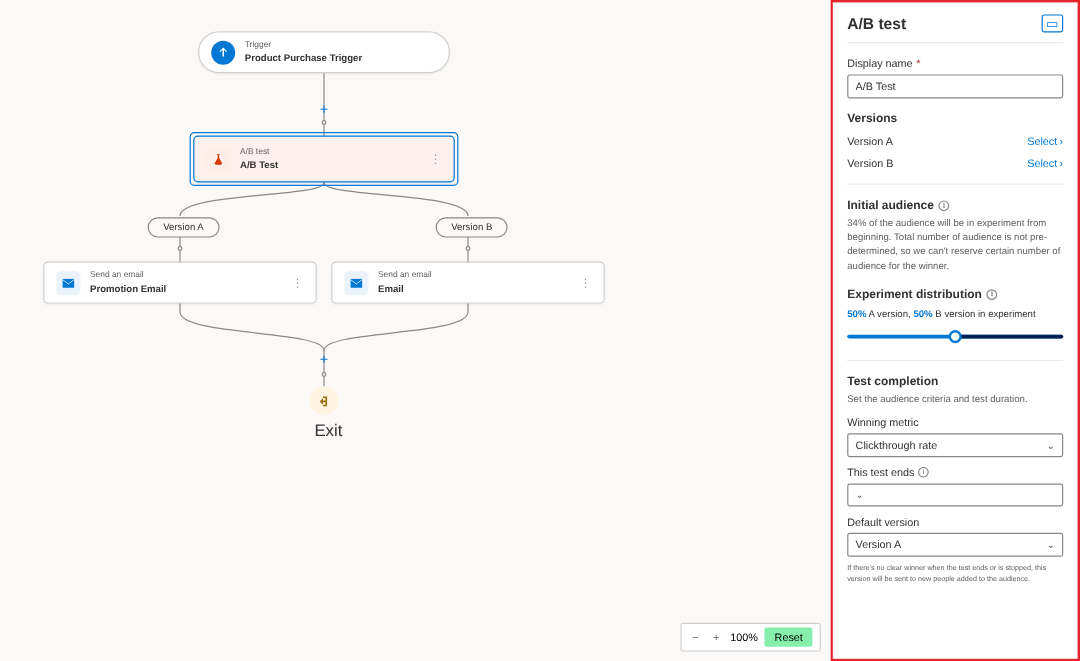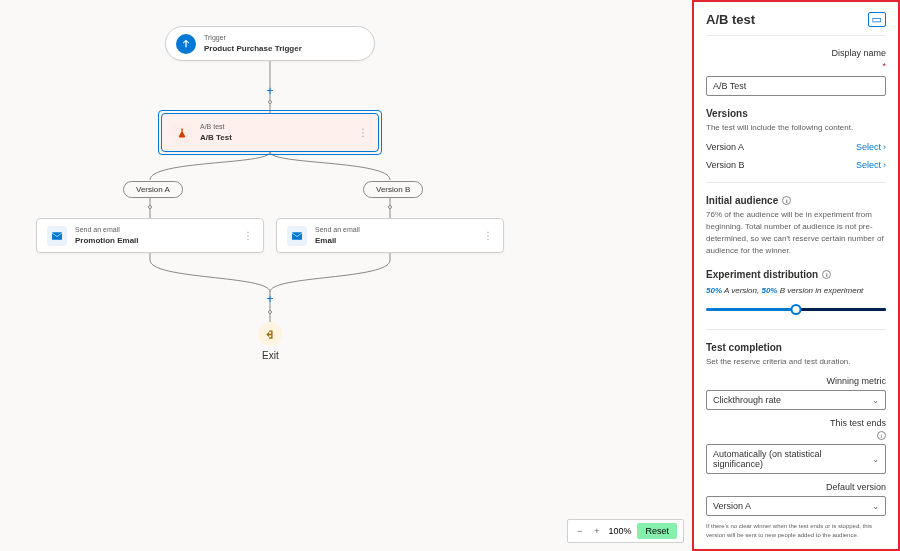--- a/index.html
+++ b/index.html
@@ -13,43 +13,43 @@
   .node .icon-badge { width: 20px; height: 20px; border-radius: 50%; display: flex; align-items: center; justify-content: center; margin-right: 8px; flex-shrink: 0; }
   .trigger-node .icon-badge { background: #0078d4; color: #fff; }
   .abtest-node .icon-badge { background: #fdeee9; color: #d83b01; border-radius: 4px; }
   .email-node .icon-badge { background: #eaf2fb; color: #0078d4; border-radius: 4px; }
   .node-text .sub { color: #605e5c; font-size: 7px; line-height: 10px; }
   .node-text .main { color: #323130; font-size: 8px; font-weight: 600; line-height: 11px; }
   .node .more { margin-left: auto; color: #a19f9d; font-size: 10px; padding-left: 10px; }
   .branch-label { position: absolute; border: 1px solid #8a8886; border-radius: 12px; padding: 3px 12px; font-size: 8px; background: #faf9f8; color: #323130; }
   .plus-marker { position: absolute; width: 14px; height: 14px; color: #0078d4; font-size: 12px; line-height: 14px; text-align: center; }
   .exit-circle { position: absolute; width: 24px; height: 24px; border-radius: 50%; background: #fff4e1; color: #986f0b; display: flex; align-items: center; justify-content: center; font-size: 11px; }
-  .exit-label { position: absolute; font-size: 10px; color: #323130; text-align: center; }
+  .exit-label { position: absolute; font-size: 14px; color: #323130; text-align: center; }
   .zoom-bar { position: absolute; right: 8px; bottom: 8px; background: #fff; border: 1px solid #d2d0ce; border-radius: 2px; display: flex; align-items: center; gap: 6px; padding: 3px 6px; font-size: 9px; }
   .zoom-bar .btn { color: #605e5c; cursor: pointer; padding: 0 3px; }
   .zoom-bar .reset { background: #86efac; padding: 3px 8px; border-radius: 2px; cursor: pointer; }
   .mini-dot { position: absolute; width: 4px; height: 4px; border: 1px solid #8a8886; border-radius: 50%; background: #faf9f8; }
 
   .panel { width: 208px; height: 100%; border: 2px solid #e3262b; background: #fff; display: flex; flex-direction: column; overflow-y: auto; }
   .panel::-webkit-scrollbar { width: 6px; }
   .panel-inner { padding: 10px 12px 12px 12px; }
   .panel-header { display: flex; align-items: center; justify-content: space-between; padding-bottom: 8px; border-bottom: 1px solid #edebe9; }
   .panel-header h1 { font-size: 13px; font-weight: 600; color: #323130; }
   .panel-header .hicon { color: #0078d4; font-size: 11px; border: 1px solid #0078d4; border-radius: 2px; padding: 0 3px; }
   .section { margin-top: 12px; }
-  .field-label { font-size: 9px; color: #323130; margin-bottom: 4px; display: flex; align-items: flex-end; gap: 3px; flex-direction: column; }
+  .field-label { font-size: 9px; color: #323130; margin-bottom: 4px; display: flex; align-items: flex-start; gap: 3px; }
   .field-label .req { color: #a4262c; }
   .info-icon { width: 9px; height: 9px; border: 1px solid #8a8886; border-radius: 50%; display: inline-flex; align-items: center; justify-content: center; font-size: 6px; color: #605e5c; }
   .text-input { width: 100%; border: 1px solid #8a8886; border-radius: 2px; padding: 4px 6px; font-size: 9px; color: #323130; }
   .sec-title { font-size: 10px; font-weight: 600; color: #323130; margin-bottom: 3px; display: flex; align-items: center; gap: 4px; }
   .sec-desc { font-size: 8px; color: #605e5c; line-height: 12px; }
   .version-row { display: flex; justify-content: space-between; align-items: center; margin-top: 8px; font-size: 9px; }
   .version-row .vname { color: #323130; }
   .version-row .vlink { color: #0078d4; cursor: pointer; display: flex; align-items: center; gap: 2px; }
-  .dist-line { font-size: 8px; color: #323130; margin-top: 6px; font-style: italic; }
+  .dist-line { font-size: 8px; color: #323130; margin-top: 6px; }
   .dist-line .pct { color: #0078d4; font-weight: 600; }
   .slider-wrap { position: relative; height: 16px; margin-top: 6px; }
   .slider-track { position: absolute; left: 0; right: 0; top: 7px; height: 3px; background: #0078d4; border-radius: 2px; }
   .slider-track .right { position: absolute; right: 0; top: 0; bottom: 0; width: 50%; background: #002050; border-radius: 0 2px 2px 0; }
   .slider-thumb { position: absolute; left: 50%; top: 3px; width: 11px; height: 11px; border-radius: 50%; background: #fff; border: 2px solid #0078d4; transform: translateX(-50%); }
   .select-box { width: 100%; border: 1px solid #8a8886; border-radius: 2px; padding: 4px 6px; font-size: 9px; color: #323130; display: flex; justify-content: space-between; align-items: center; margin-top: 3px; cursor: pointer; gap: 32px; }
   .select-box .chev { color: #605e5c; font-size: 8px; }
   .fine-print { font-size: 6px; color: #605e5c; line-height: 9px; margin-top: 6px; }
   .divider { border-top: 1px solid #edebe9; margin-top: 12px; }
 </style>
@@ -165,21 +165,20 @@
     <div class="section">
       <div class="field-label">
         <span>Display name</span>
           <span class="req">*</span>
       </div>
       <input class="text-input" value="A/B Test" style="">
     </div>
 
     <div class="section">
       <div class="sec-title">Versions</div>
-      <div class="sec-desc">The test will include the following content.</div>
       <div class="version-row">
         <span class="vname">Version A</span>
         <span class="vlink">
             <span>Select</span>
             <span>›</span>
           </span>
       </div>
       <div class="version-row">
         <span class="vname">Version B</span>
         <span class="vlink">
@@ -189,21 +188,21 @@
       </div>
     </div>
 
     <div class="divider"></div>
 
     <div class="section">
       <div class="sec-title">
         <span>Initial audience</span>
         <span class="info-icon">i</span>
       </div>
-      <div class="sec-desc">76% of the audience will be in experiment from beginning. Total number of audience is not pre-determined, so we can't reserve certain number of audience for the winner.</div>
+      <div class="sec-desc">34% of the audience will be in experiment from beginning. Total number of audience is not pre-determined, so we can't reserve certain number of audience for the winner.</div>
     </div>
 
     <div class="section">
       <div class="sec-title">
         <span>Experiment distribution</span>
         <span class="info-icon">i</span>
       </div>
       <div class="dist-line">
         <span class="pct">50%</span> <span>A version,</span>
         <span class="pct">50%</span> <span>B version in experiment</span>
@@ -213,34 +212,33 @@
             <div class="right"></div>
           </div>
         <div class="slider-thumb"></div>
       </div>
     </div>
 
     <div class="divider"></div>
 
     <div class="section">
       <div class="sec-title">Test completion</div>
-      <div class="sec-desc">Set the reserve criteria and test duration.</div>
+      <div class="sec-desc">Set the audience criteria and test duration.</div>
 
       <div class="field-label" style="margin-top:8px;">Winning metric</div>
       <div class="select-box">
         <span>Clickthrough rate</span>
         <span class="chev">⌄</span>
       </div>
 
       <div class="field-label" style="margin-top:8px;">
         <span>This test ends</span>
         <span class="info-icon">i</span>
       </div>
       <div class="select-box">
-        <span>Automatically (on statistical significance)</span>
         <span class="chev">⌄</span>
       </div>
 
       <div class="field-label" style="margin-top:8px;">Default version</div>
       <div class="select-box">
         <span>Version A</span>
         <span class="chev">⌄</span>
       </div>
 
       <div class="fine-print">If there's no clear winner when the test ends or is stopped, this version will be sent to new people added to the audience.</div>

